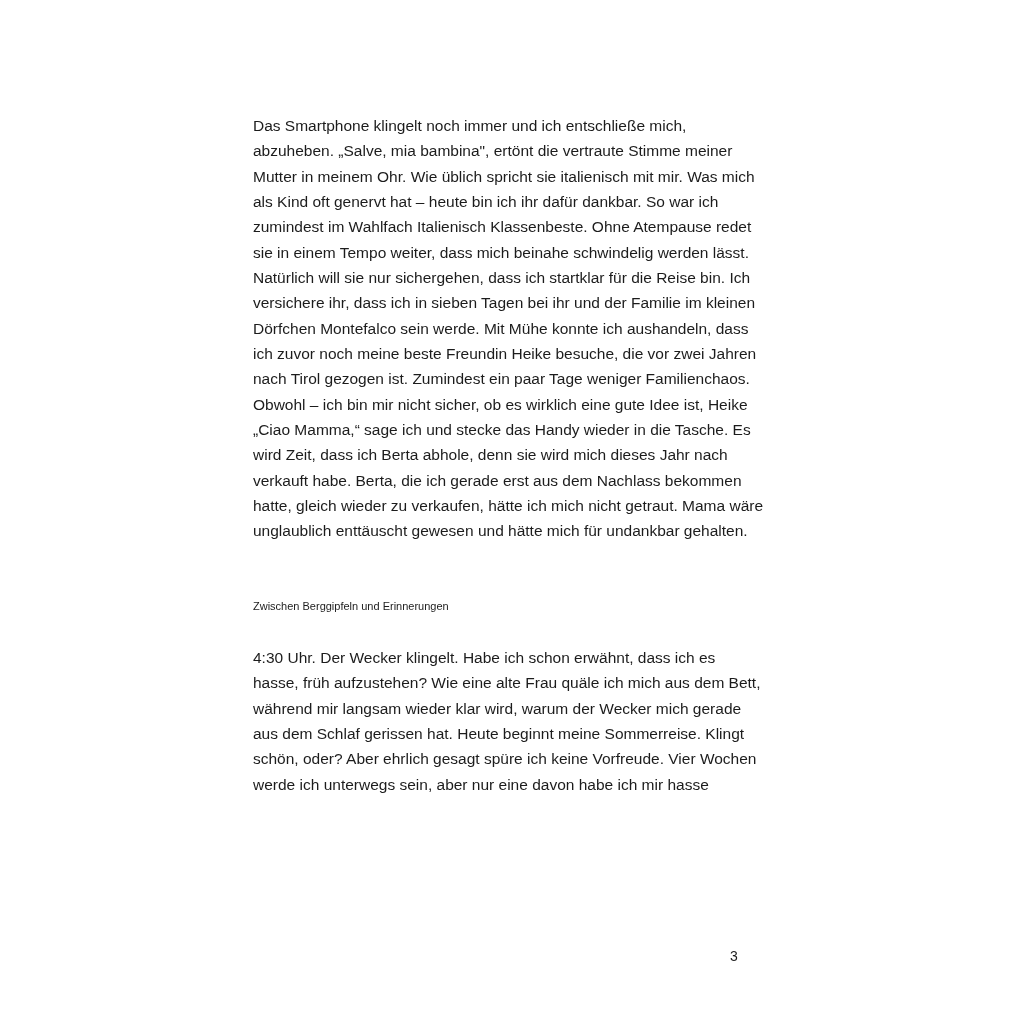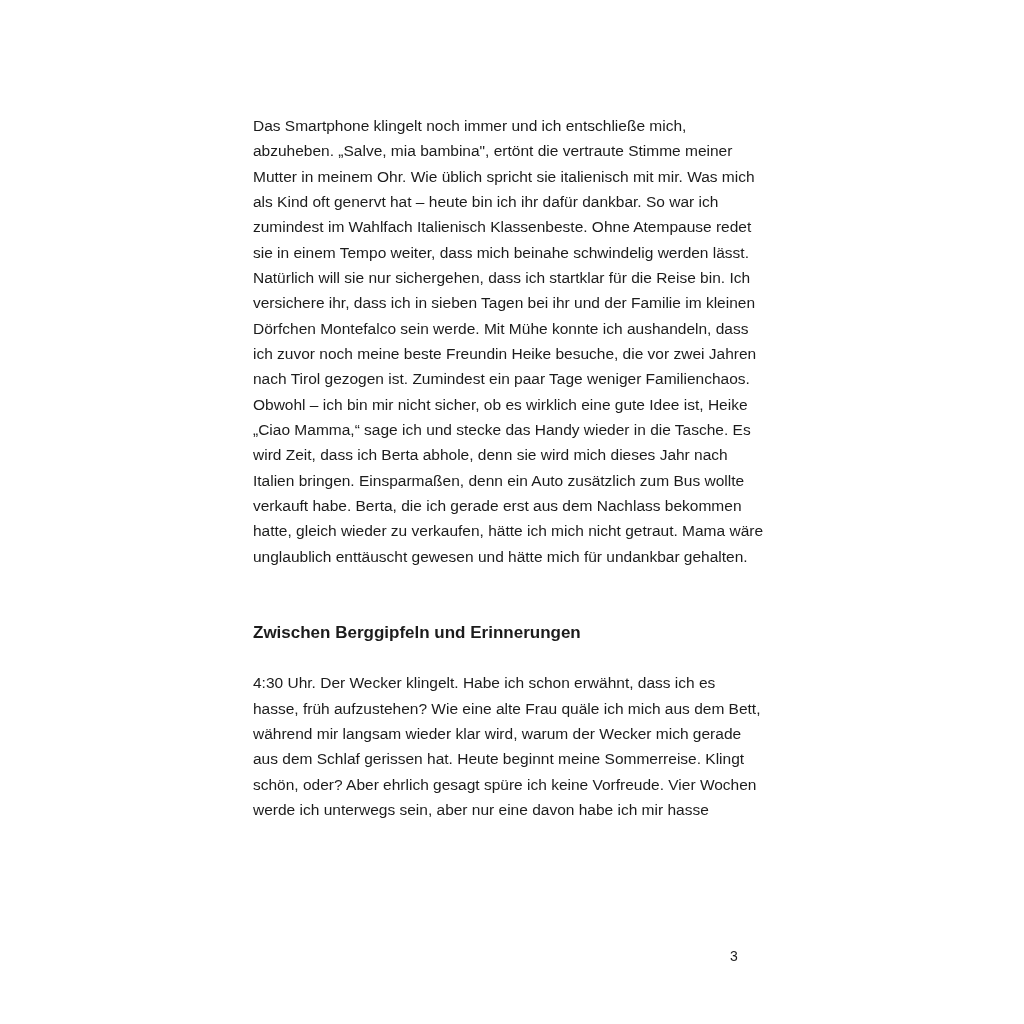--- a/index.html
+++ b/index.html
@@ -22,22 +22,22 @@
     top: 97px;
     width: 500px;
     font-size: 15.5px;
     line-height: 25.33px;
     margin-top: 16px;
   }
   .para div {
     white-space: pre;
   }
   .section-heading {
-    font-size: 17px;
-    font-weight: bold;
+    font-size: 11px;
+    font-weight: normal;
     line-height: 25.33px;
     margin: 50.66px 0 0 0;
     white-space: pre;
   }
   .para-after-heading {
     margin-top: 25.33px;
   }
   .page-number {
     position: absolute;
     left: 722px;
@@ -61,21 +61,20 @@
         <div>zumindest im Wahlfach Italienisch Klassenbeste. Ohne Atempause redet</div>
         <div>sie in einem Tempo weiter, dass mich beinahe schwindelig werden lässt.</div>
         <div>Natürlich will sie nur sichergehen, dass ich startklar für die Reise bin. Ich</div>
         <div>versichere ihr, dass ich in sieben Tagen bei ihr und der Familie im kleinen</div>
         <div>Dörfchen Montefalco sein werde. Mit Mühe konnte ich aushandeln, dass</div>
         <div>ich zuvor noch meine beste Freundin Heike besuche, die vor zwei Jahren</div>
         <div>nach Tirol gezogen ist. Zumindest ein paar Tage weniger Familienchaos.</div>
         <div>Obwohl – ich bin mir nicht sicher, ob es wirklich eine gute Idee ist, Heike</div>
         <div>„Ciao Mamma,“ sage ich und stecke das Handy wieder in die Tasche. Es</div>
         <div>wird Zeit, dass ich Berta abhole, denn sie wird mich dieses Jahr nach</div>
-        <div>Italien bringen. Einsparmaßen, denn ein Auto zusätzlich zum Bus wollte</div>
         <div>verkauft habe. Berta, die ich gerade erst aus dem Nachlass bekommen</div>
         <div>hatte, gleich wieder zu verkaufen, hätte ich mich nicht getraut. Mama wäre</div>
         <div>unglaublich enttäuscht gewesen und hätte mich für undankbar gehalten.</div>
       </div>
     <div class="section-heading">Zwischen Berggipfeln und Erinnerungen</div>
     <div class="para para-after-heading">
         <div>4:30 Uhr. Der Wecker klingelt. Habe ich schon erwähnt, dass ich es</div>
         <div>hasse, früh aufzustehen? Wie eine alte Frau quäle ich mich aus dem Bett,</div>
         <div>während mir langsam wieder klar wird, warum der Wecker mich gerade</div>
         <div>aus dem Schlaf gerissen hat. Heute beginnt meine Sommerreise. Klingt</div>

